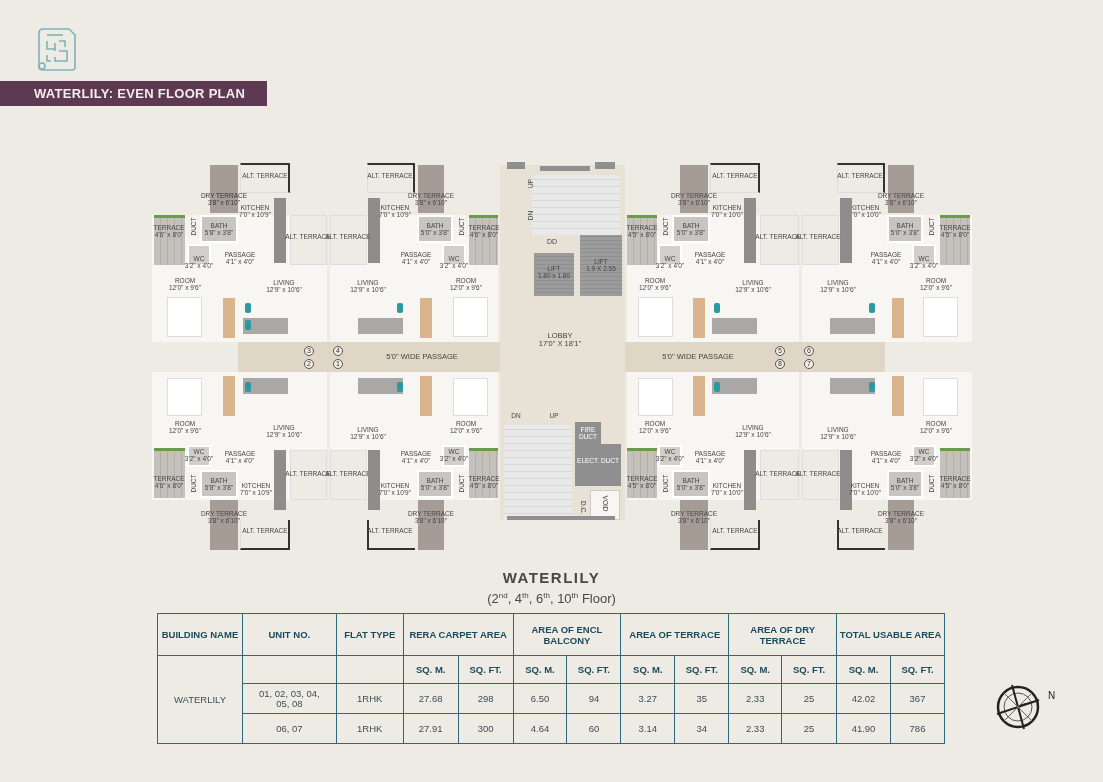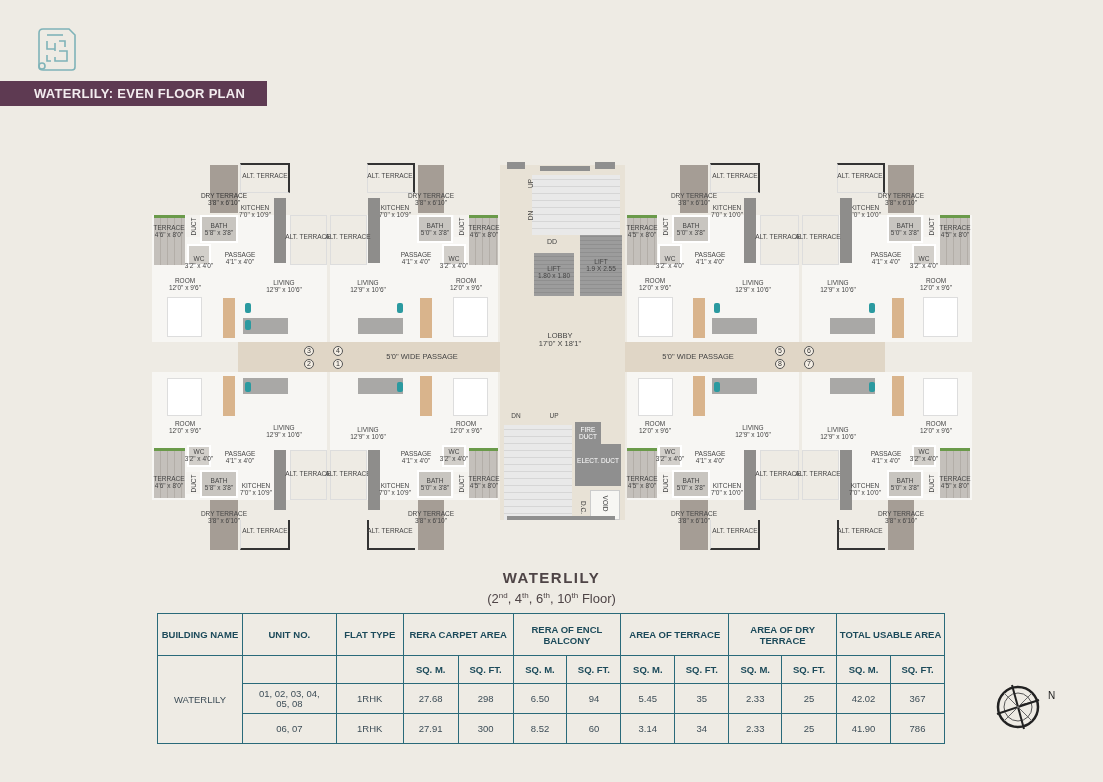--- a/index.html
+++ b/index.html
@@ -543,21 +543,21 @@
       <col style="width:55px">
     <col style="width:54px">
       <col style="width:54px">
   </colgroup>
   <tbody>
       <tr>
     <th>BUILDING NAME</th>
     <th>UNIT NO.</th>
     <th>FLAT TYPE</th>
     <th colspan="2">RERA CARPET AREA</th>
-    <th colspan="2">RERA OF ENCL BALCONY</th>
+    <th colspan="2">AREA OF ENCL BALCONY</th>
     <th colspan="2">AREA OF TERRACE</th>
     <th colspan="2">AREA OF DRY TERRACE</th>
     <th colspan="2">TOTAL USABLE AREA</th>
   </tr>
   <tr class="units">
     <td rowspan="3" style="font-weight:normal;color:#3d4d57;">WATERLILY</td>
     <td></td>
     <td></td>
     <td>SQ. M.</td>
     <td>SQ. FT.</td>
@@ -570,33 +570,33 @@
     <td>SQ. M.</td>
     <td>SQ. FT.</td>
   </tr>
   <tr class="data">
     <td style="padding:0 14px;">01, 02, 03, 04, 05, 08</td>
     <td>1RHK</td>
     <td>27.68</td>
     <td>298</td>
     <td>6.50</td>
     <td>94</td>
-    <td>5.45</td>
+    <td>3.27</td>
     <td>35</td>
     <td>2.33</td>
     <td>25</td>
     <td>42.02</td>
     <td>367</td>
   </tr>
   <tr class="data">
     <td>06, 07</td>
     <td>1RHK</td>
     <td>27.91</td>
     <td>300</td>
-    <td>8.52</td>
+    <td>4.64</td>
     <td>60</td>
     <td>3.14</td>
     <td>34</td>
     <td>2.33</td>
     <td>25</td>
     <td>41.90</td>
     <td>786</td>
   </tr>
 </tbody>
   </table>

